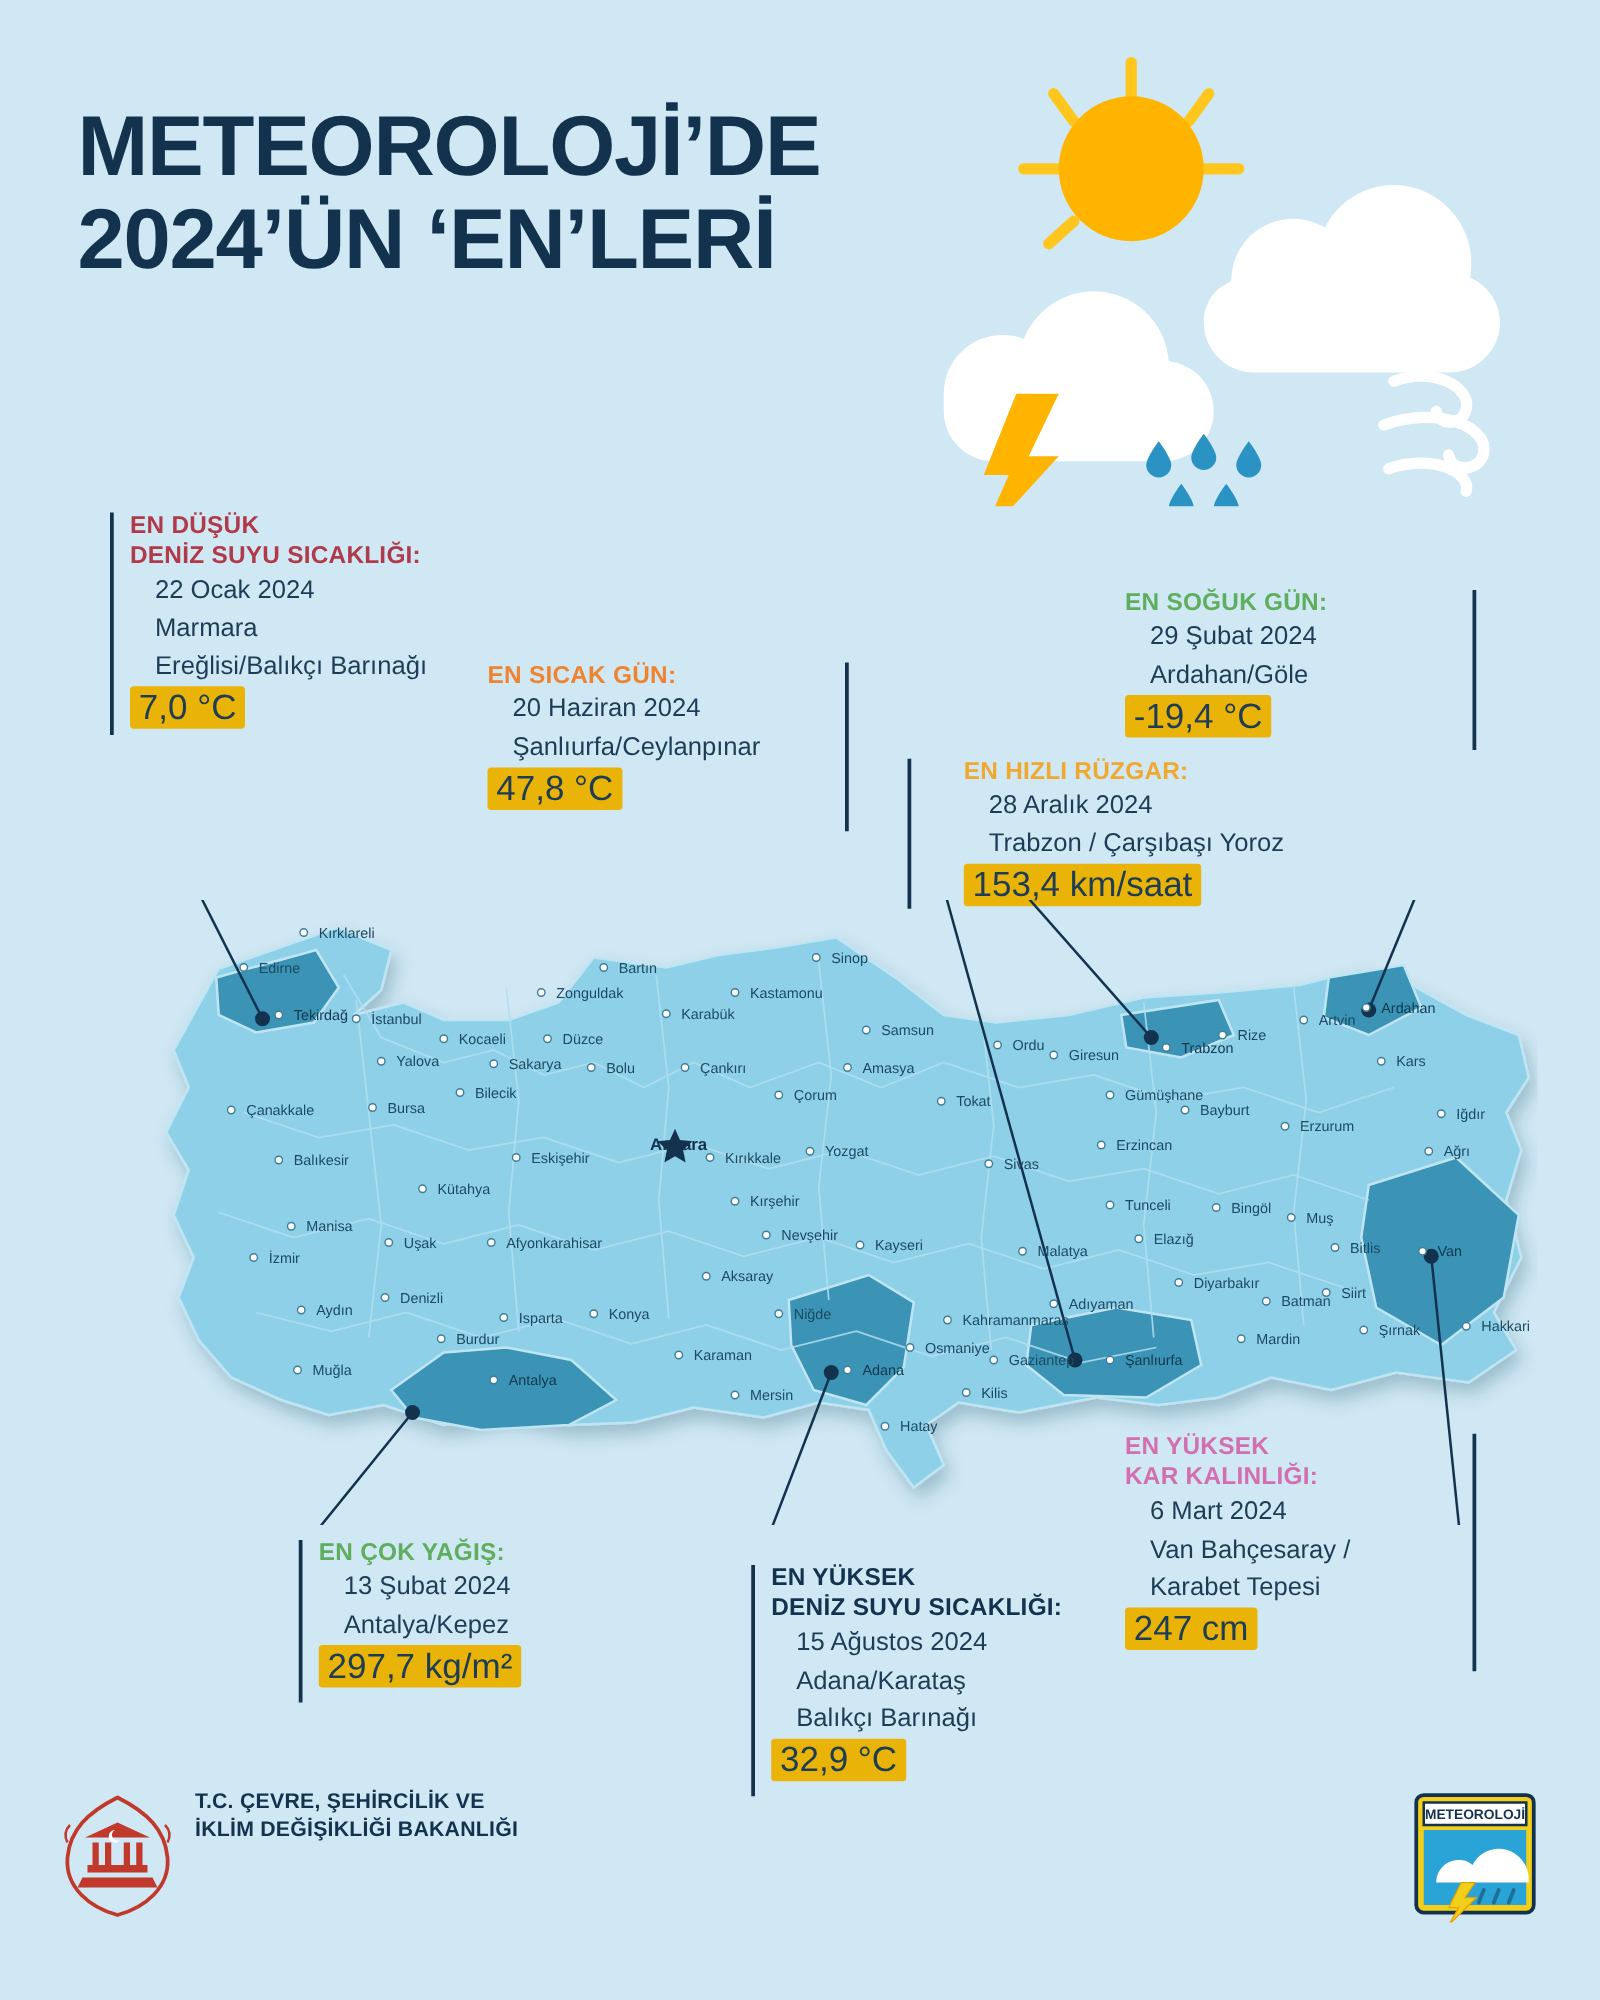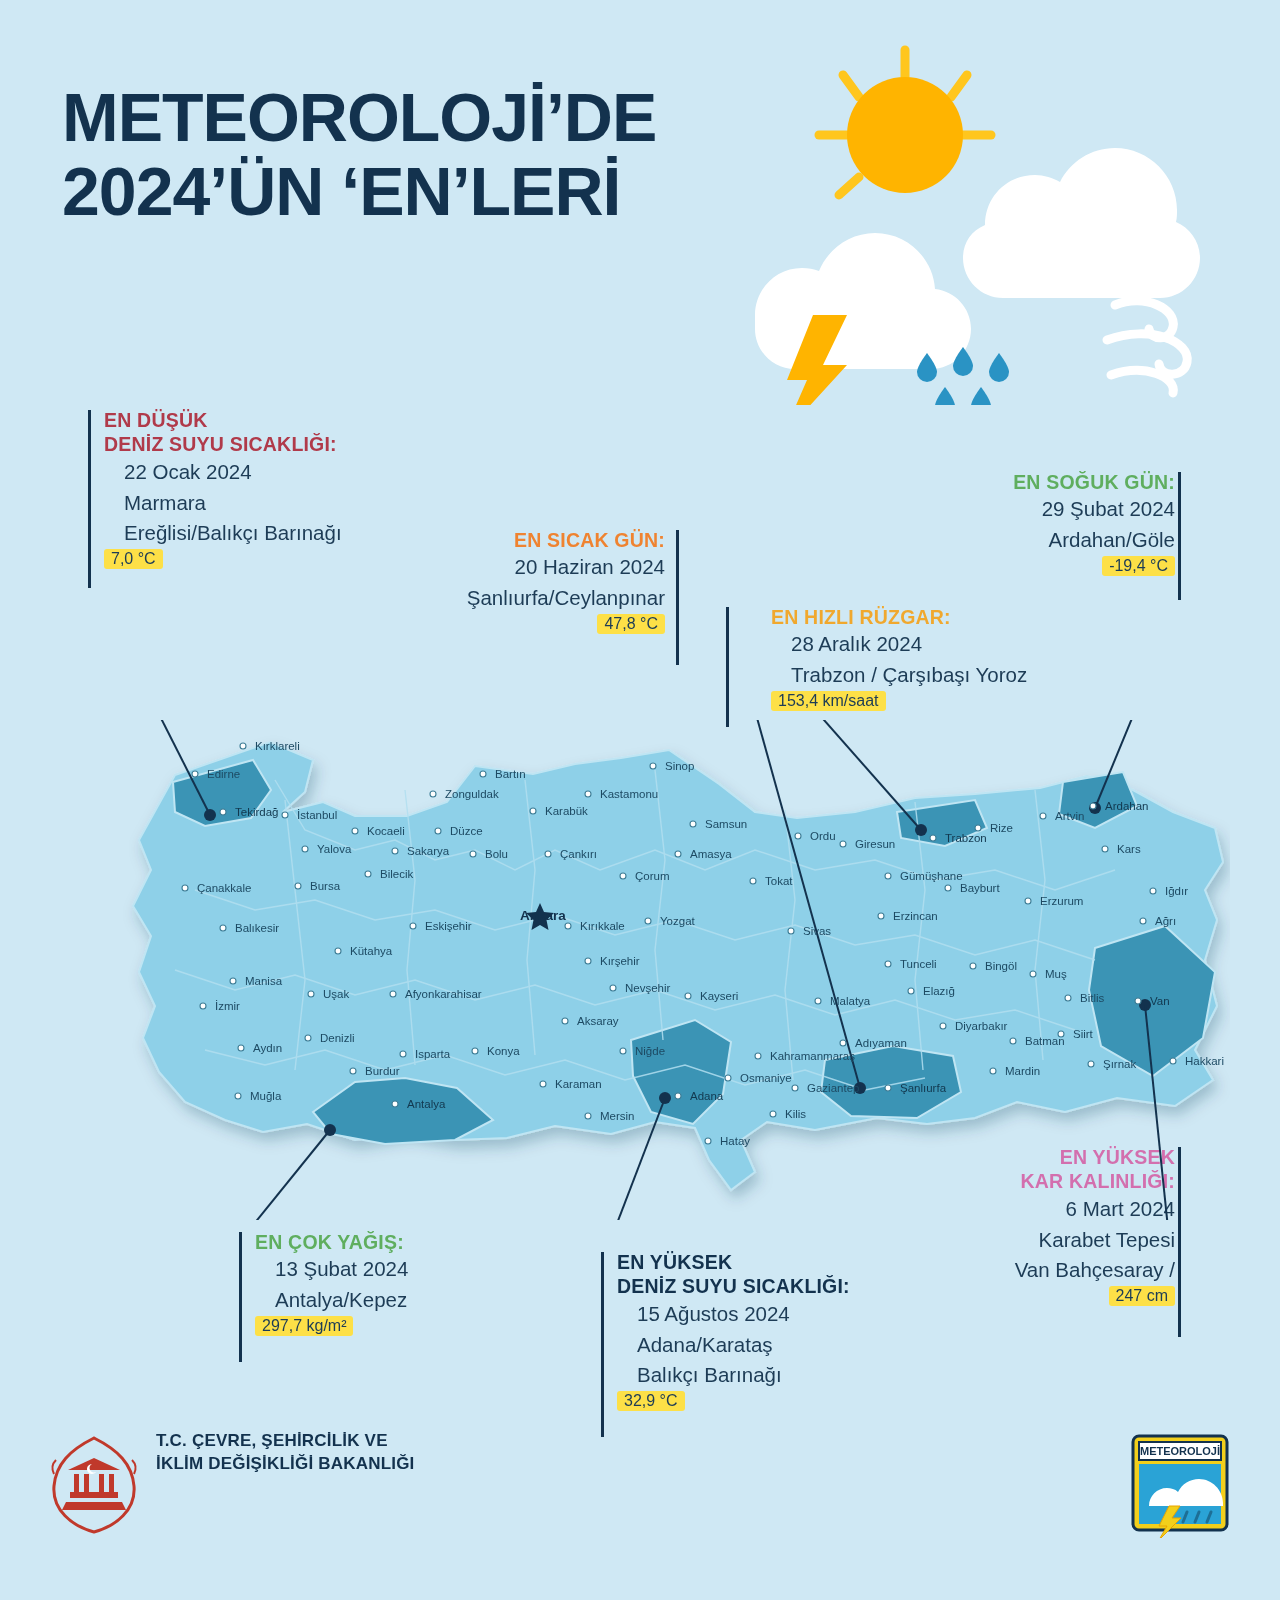--- a/index.html
+++ b/index.html
@@ -29,24 +29,24 @@
 
   
   .callout{position:absolute;}
   .callout .head{
     font-weight:bold;font-size:19.5px;line-height:1.25;letter-spacing:0.2px;
   }
   .callout .line{
     font-size:20.5px;line-height:1.5;color:#1d3c56;margin-left:20px;
   }
   .callout .val{
-    display:inline-block;background:#fde047;padding:1px 7px;border-radius:3px;
-    font-size:16px;color:#1d3c56;
+    display:inline-block;background:#eab308;padding:1px 7px;border-radius:3px;
+    font-size:28px;color:#1d3c56;
   }
-  .right{text-align:right;}
+  .right{text-align:left;}
 
   .bar{position:absolute;background:#13324e;}
 
   
   #c-sea-low{left:104px;top:408px;width:330px;}
   #c-sea-low .head{color:#b03a4a;}
   #bar-sea-low{left:88px;top:410px;width:3px;height:178px;}
 
   #c-hot{left:390px;top:528px;width:275px;}
   #c-hot .head{color:#ef8330;}
@@ -168,22 +168,22 @@
     <div class="line">29 Şubat 2024</div>
     <div class="line">Ardahan/Göle</div>
     <div><span class="val">-19,4 °C</span></div>
   </div>
 
   <div class="bar" id="bar-snow"></div>
   <div class="callout right" id="c-snow">
     <div class="head">EN YÜKSEK</div>
     <div class="head">KAR KALINLIĞI:</div>
     <div class="line">6 Mart 2024</div>
+    <div class="line">Van Bahçesaray /</div>
     <div class="line">Karabet Tepesi</div>
-    <div class="line">Van Bahçesaray /</div>
     <div><span class="val">247 cm</span></div>
   </div>
 
   <div class="bar" id="bar-rain"></div>
   <div class="callout" id="c-rain">
     <div class="head">EN ÇOK YAĞIŞ:</div>
     <div class="line">13 Şubat 2024</div>
     <div class="line">Antalya/Kepez</div>
     <div><span class="val">297,7 kg/m²</span></div>
   </div>

